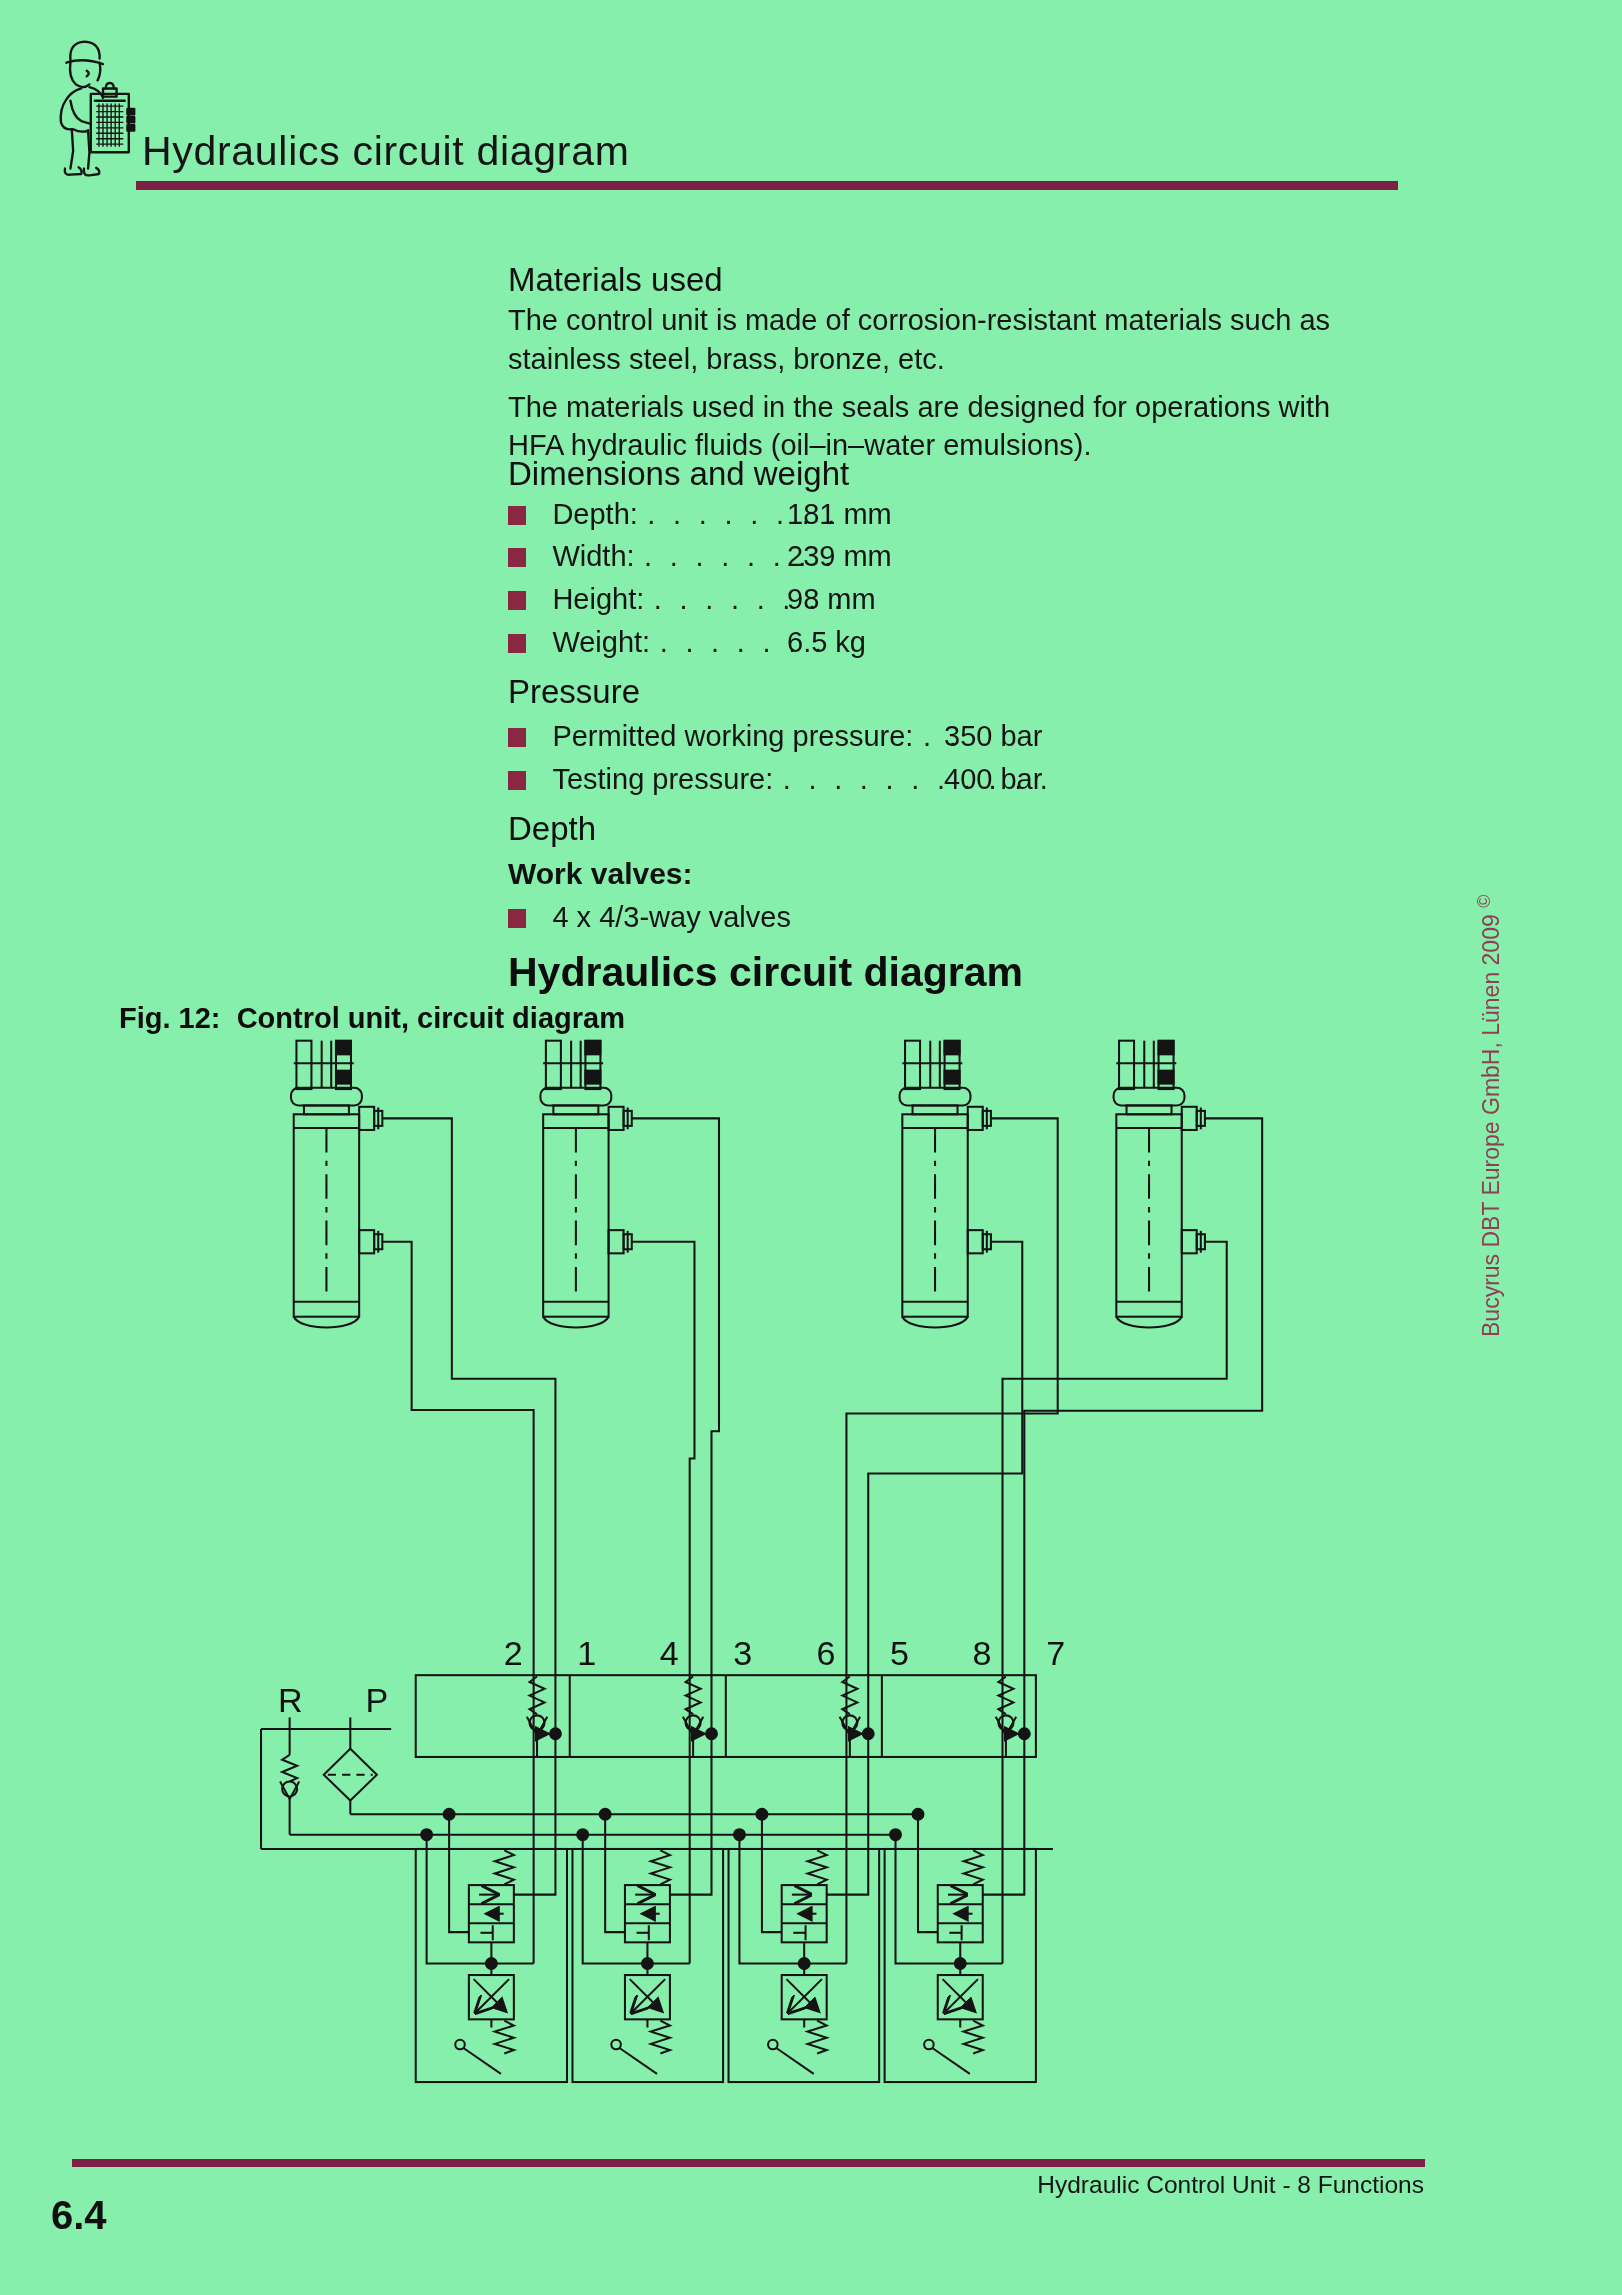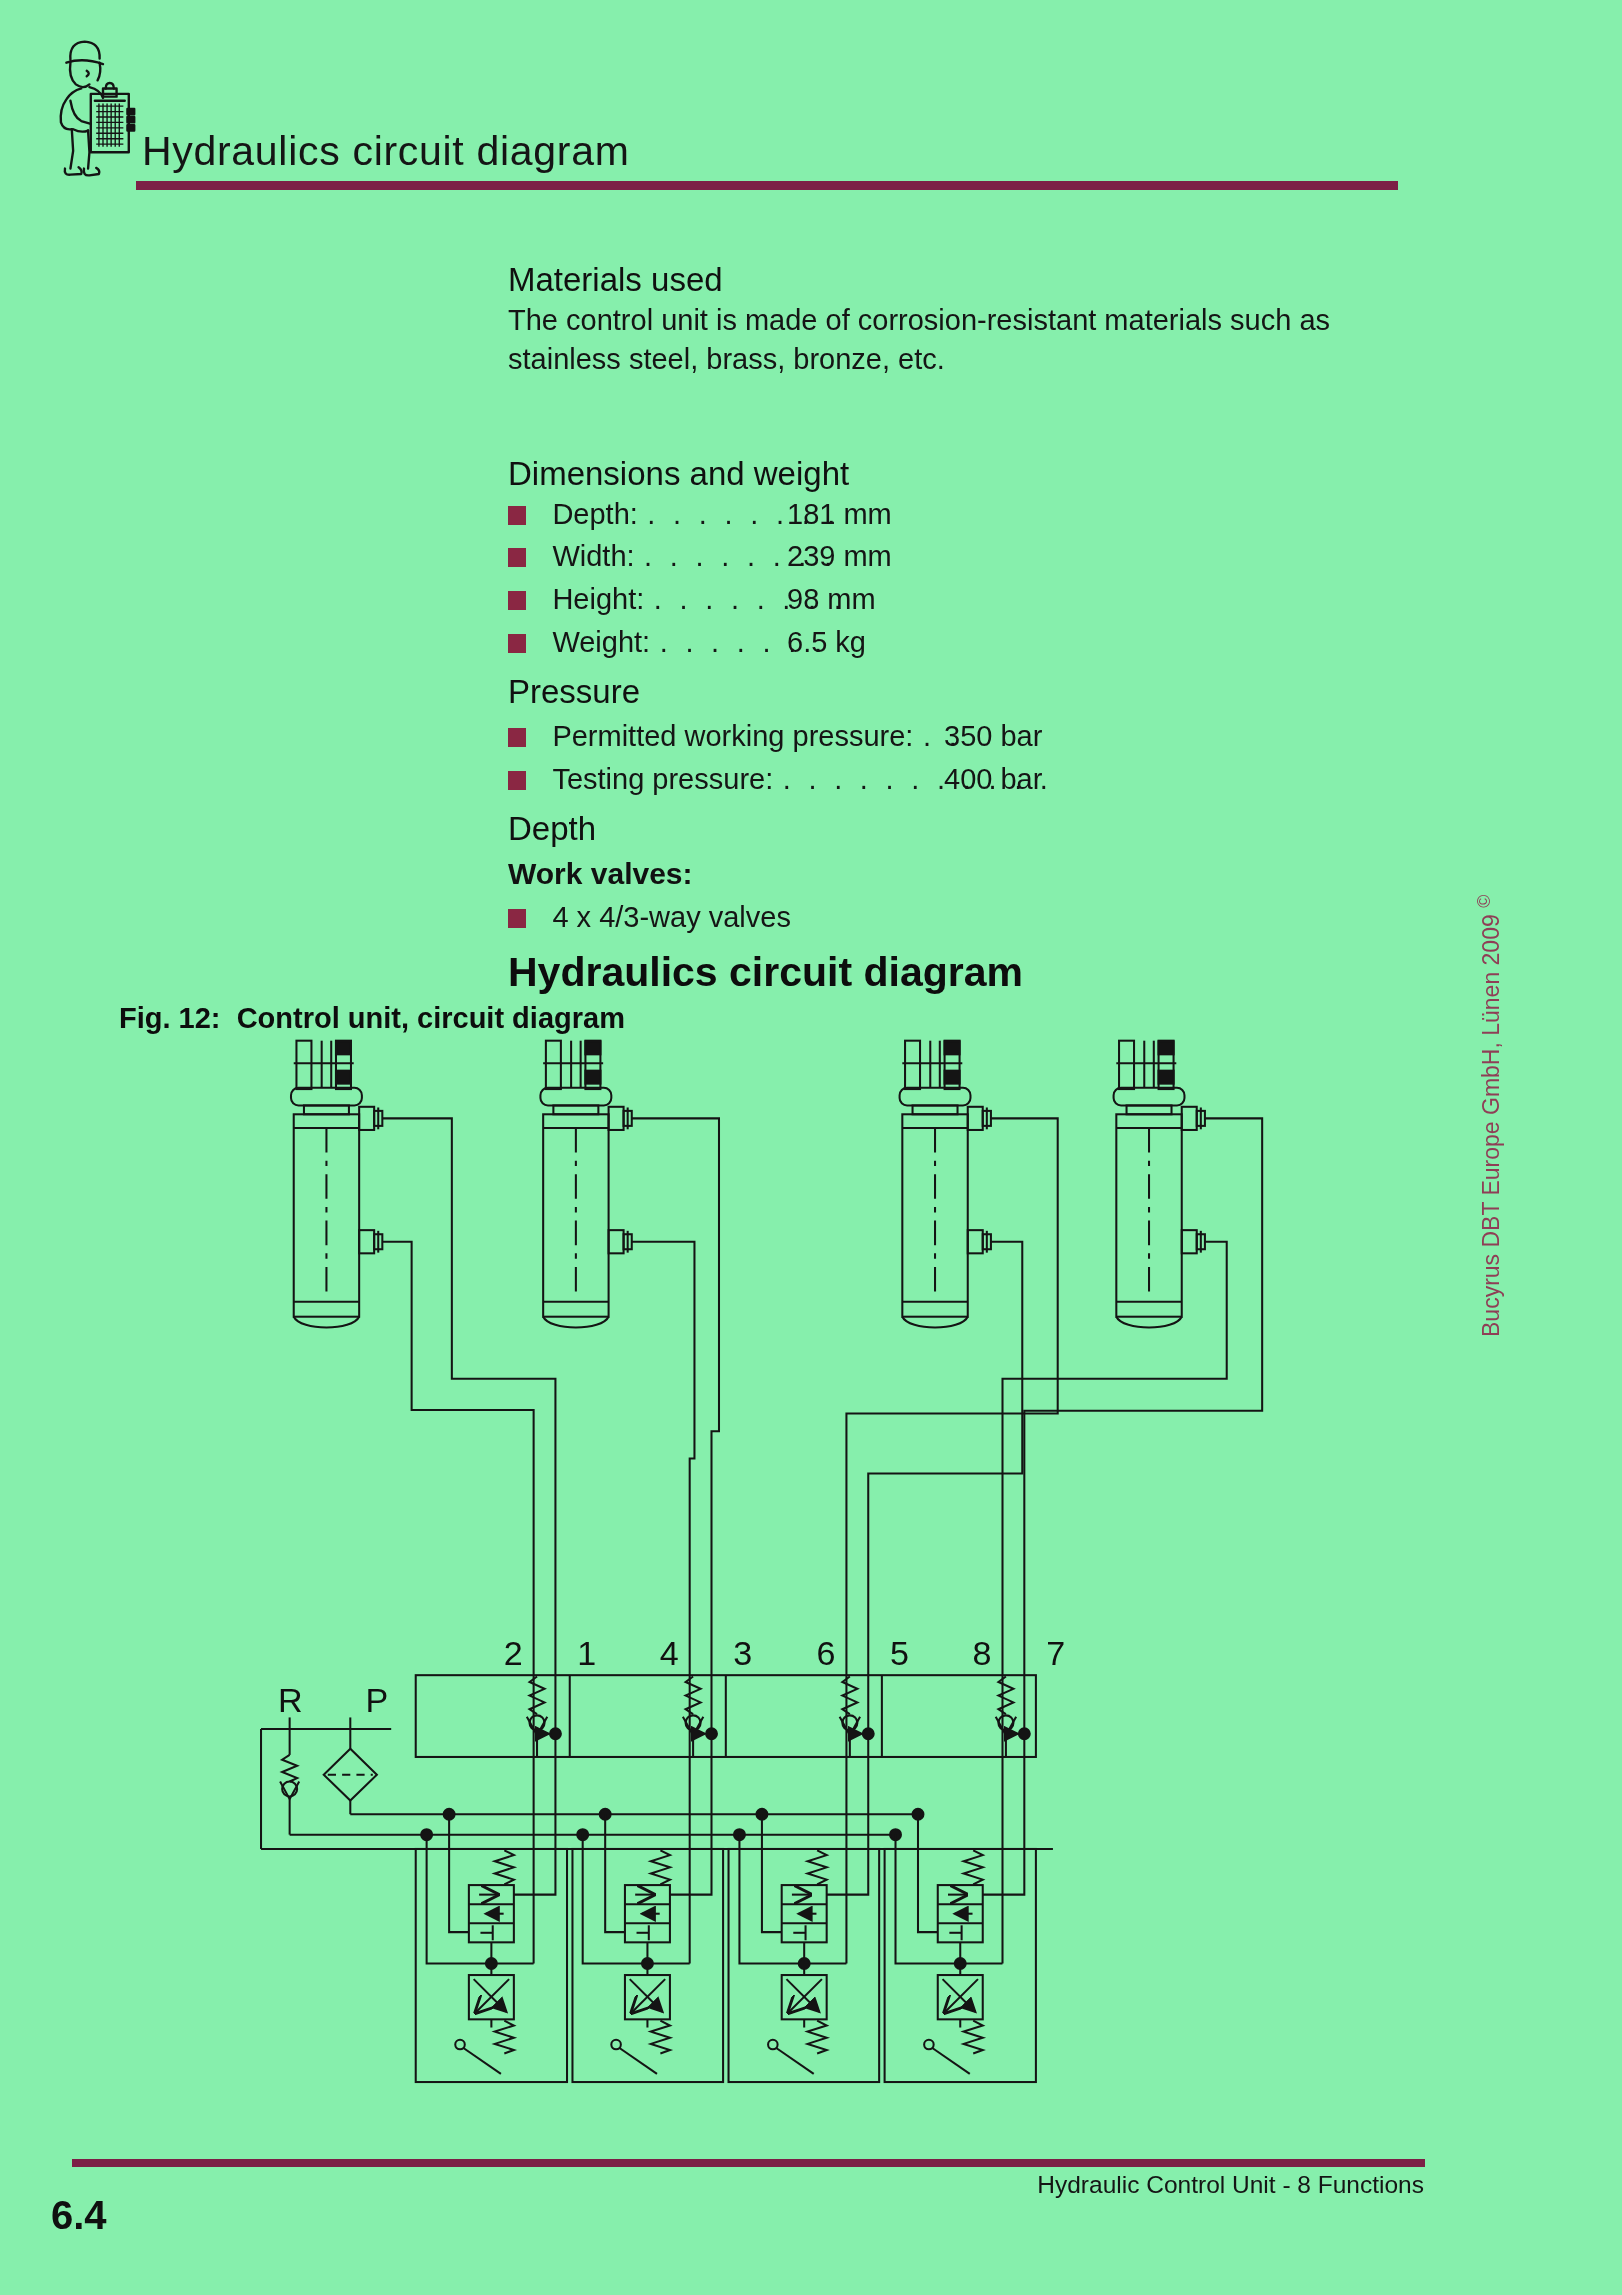--- a/index.html
+++ b/index.html
@@ -65,20 +65,22 @@
       <path d="M78 100 v64 M84 100 v64 M90 100 v64 M96 100 v64 M102 100 v64 M108 100 v64"></path>
     </g>
   </svg>
 
   <div class="abs" id="header-title">Hydraulics circuit diagram</div>
   <div class="abs" id="header-rule"></div>
 
   <div class="abs h2" style="top:261px">Materials used</div>
   <div class="abs bodyline" style="top:304px">The control unit is made of corrosion-resistant materials such as</div>
   <div class="abs bodyline" style="top:343px">stainless steel, brass, bronze, etc.</div>
+  <div class="abs bodyline" style="top:391px">The materials used in the seals are designed for operations with</div>
+  <div class="abs bodyline" style="top:429px">HFA hydraulic fluids (oil–in–water emulsions).</div>
 
   <div class="abs h2" style="top:455px">Dimensions and weight</div>
   <div class="abs listitem" style="top:498px">
     <span class="bullet"></span><span>Depth:</span><span class="leader">. . . . . . . .</span><span class="val dimval">181 mm</span>
   </div>
   <div class="abs listitem" style="top:540px">
     <span class="bullet"></span><span>Width:</span><span class="leader">. . . . . . . .</span><span class="val dimval">239 mm</span>
   </div>
   <div class="abs listitem" style="top:583px">
     <span class="bullet"></span><span>Height:</span><span class="leader">. . . . . . . .</span><span class="val dimval">98 mm</span>

